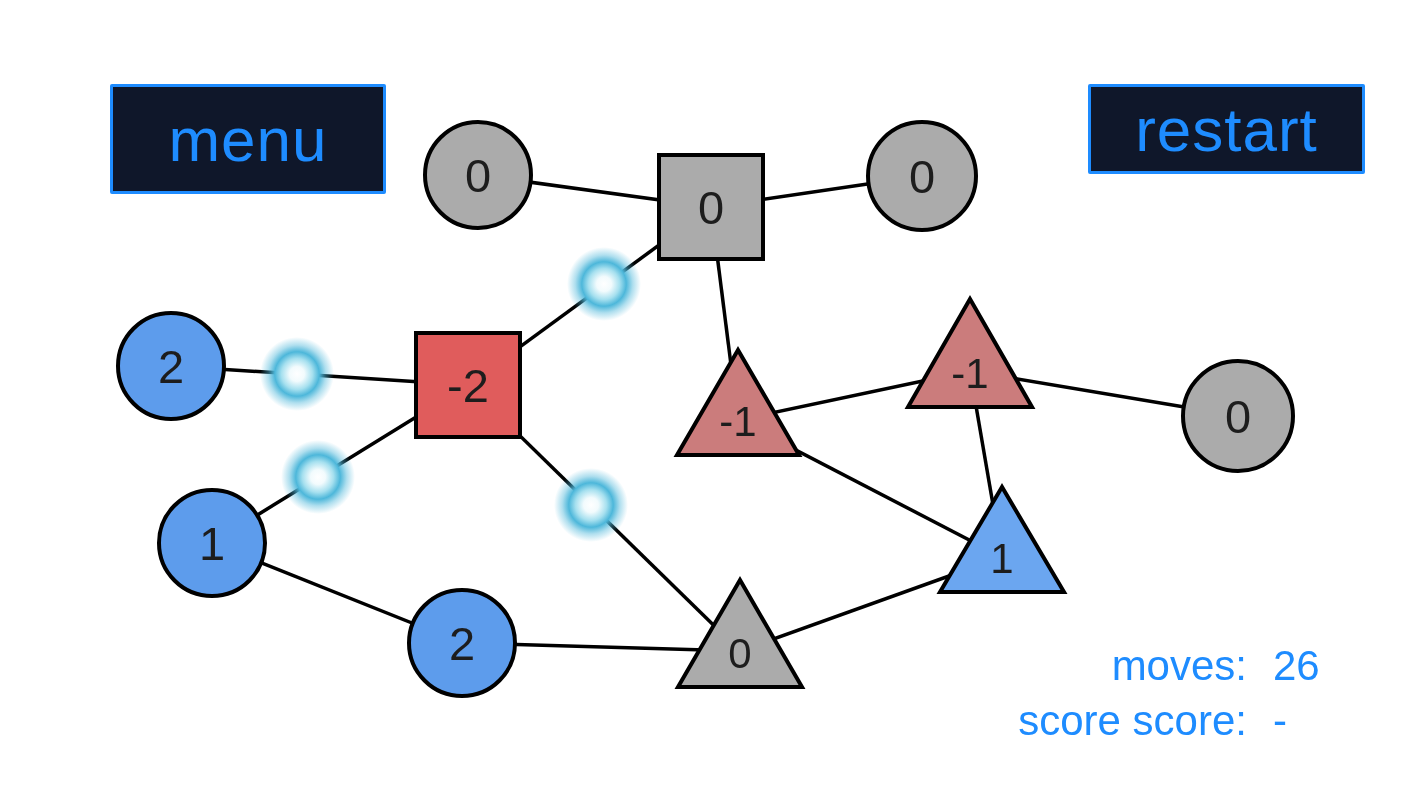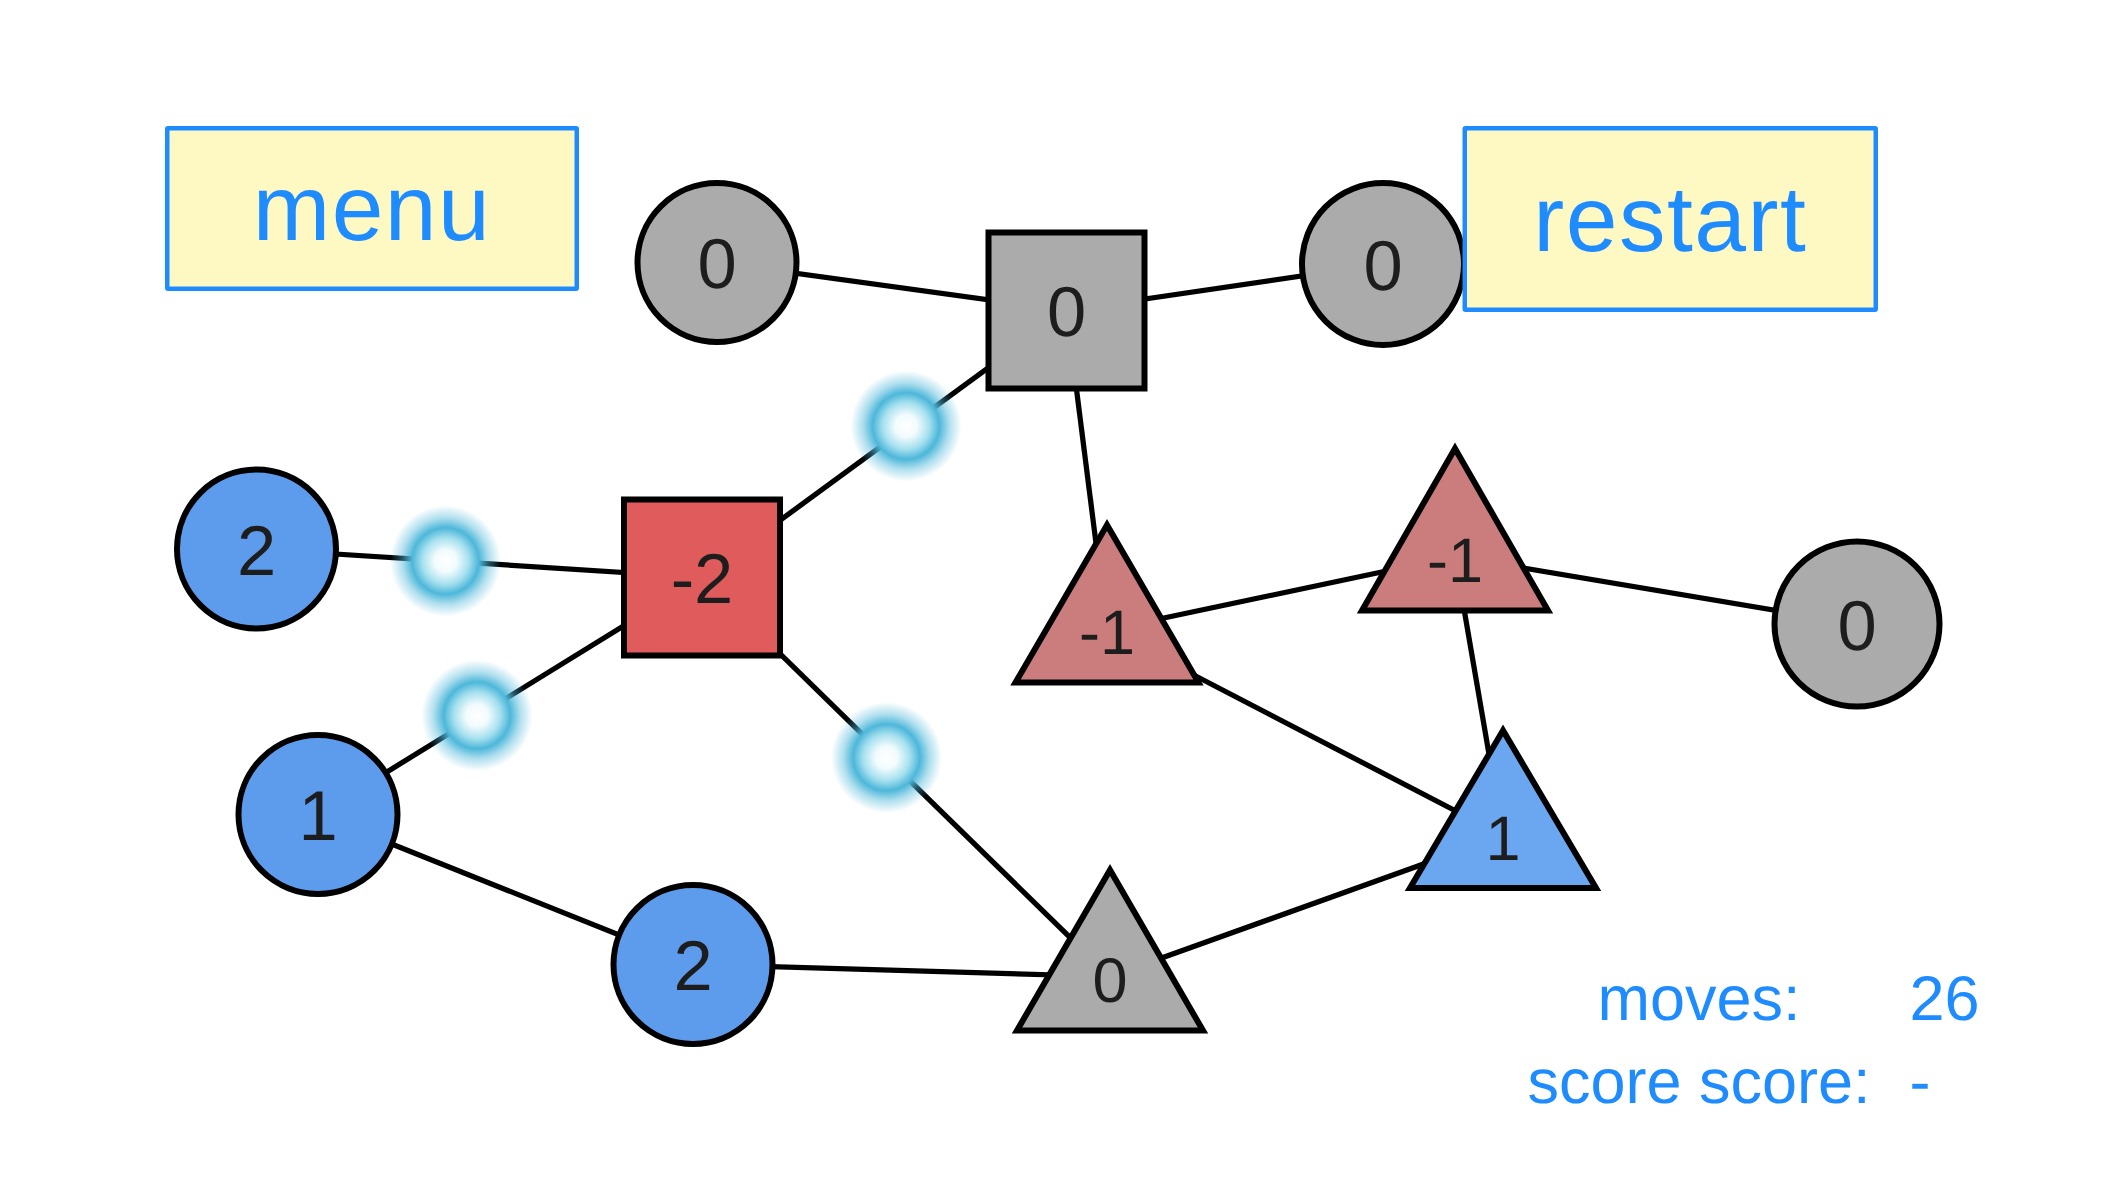--- a/index.html
+++ b/index.html
@@ -3,32 +3,32 @@
 <meta charset="utf-8">
 <style>
   html,body{margin:0;padding:0;background:#ffffff;}
   .stage{
     position:relative;width:1414px;height:800px;background:#fff;overflow:hidden;
     font-family:"Liberation Sans",sans-serif;
   }
   .btn{
     position:absolute;display:flex;align-items:center;justify-content:center;
     border:3px solid var(--accent,#1e8cff);color:var(--accent,#1e8cff);
-    font-size:62px;font-weight:400;letter-spacing:1px;background:#fef9c3;
+    font-size:62px;font-weight:400;letter-spacing:1px;background:#0f172a;
     border-radius:2px;cursor:pointer;box-sizing:border-box;user-select:none;
   }
   .btn-menu{left:110px;top:84px;width:276px;height:110px;}
-  .btn-restart{left:975px;top:84px;width:277px;height:124px;}
+  .btn-restart{left:1088px;top:84px;width:277px;height:90px;}
   #graph-svg{position:absolute;left:0;top:0;}
   .hud{
     position:absolute;top:638px;right:77px;
     display:grid;grid-template-columns:auto 64px;column-gap:26px;
     font-size:42px;line-height:55px;color:var(--accent,#1e8cff);
   }
-  .hud-label{text-align:center;}
+  .hud-label{text-align:right;}
   .hud-value{text-align:left;}
 </style>
 </head>
 <body>
 
 <div class="stage" style="--accent: #1e8cff;">
   <svg id="graph-svg" width="1414" height="800">
       <defs>
         <radialGradient id="glowGrad">
           <stop offset="0%" stop-color="#ffffff" stop-opacity="1"></stop>

